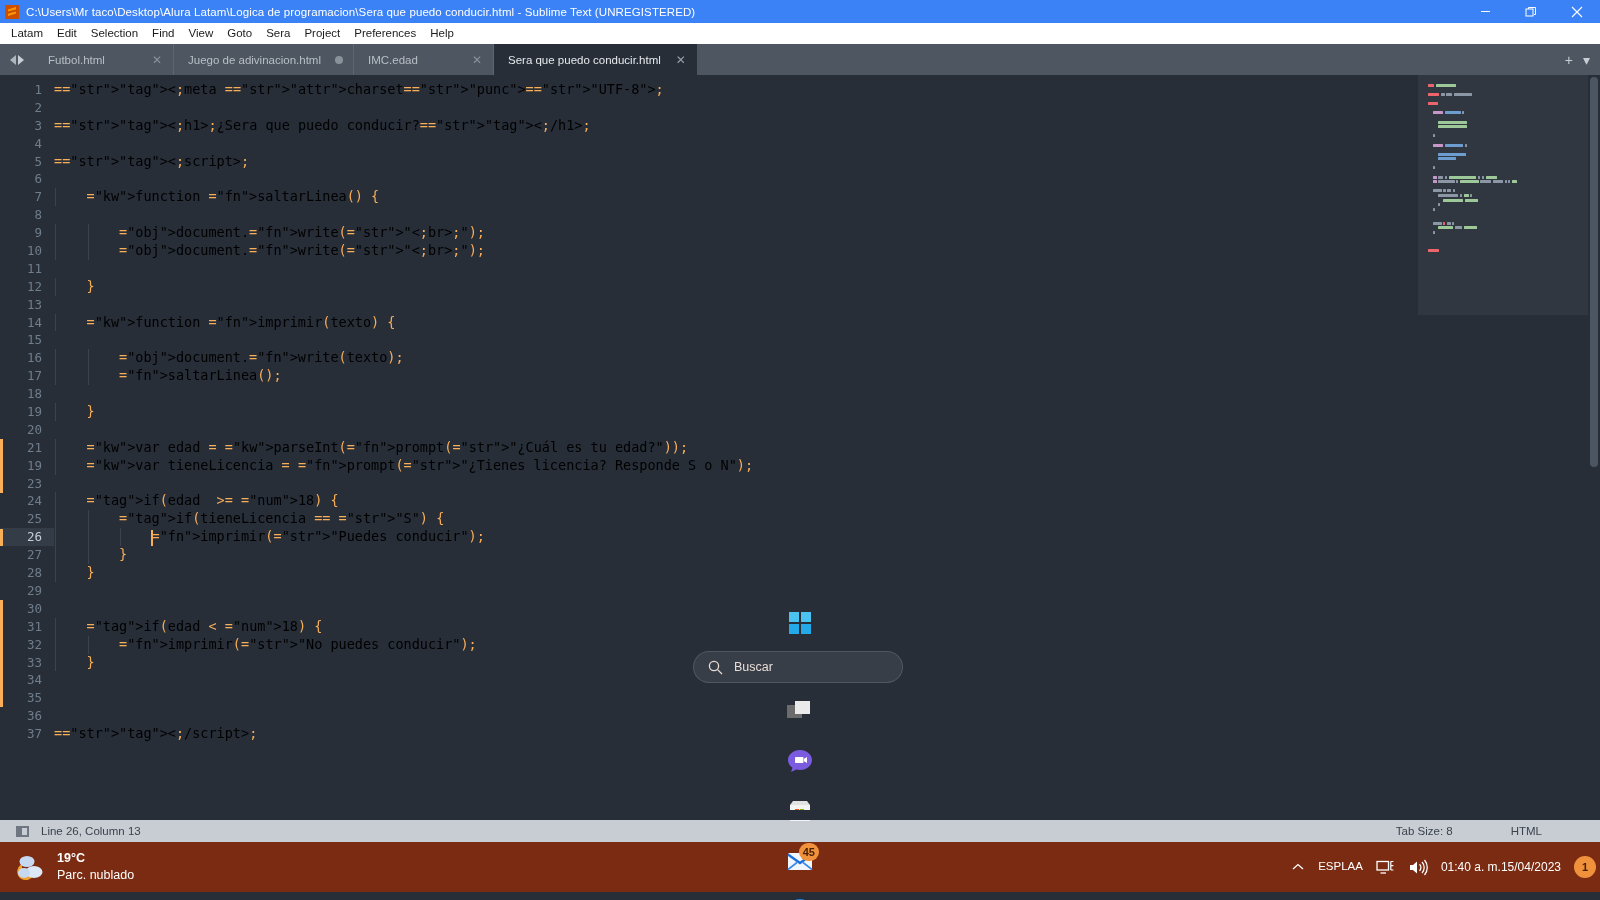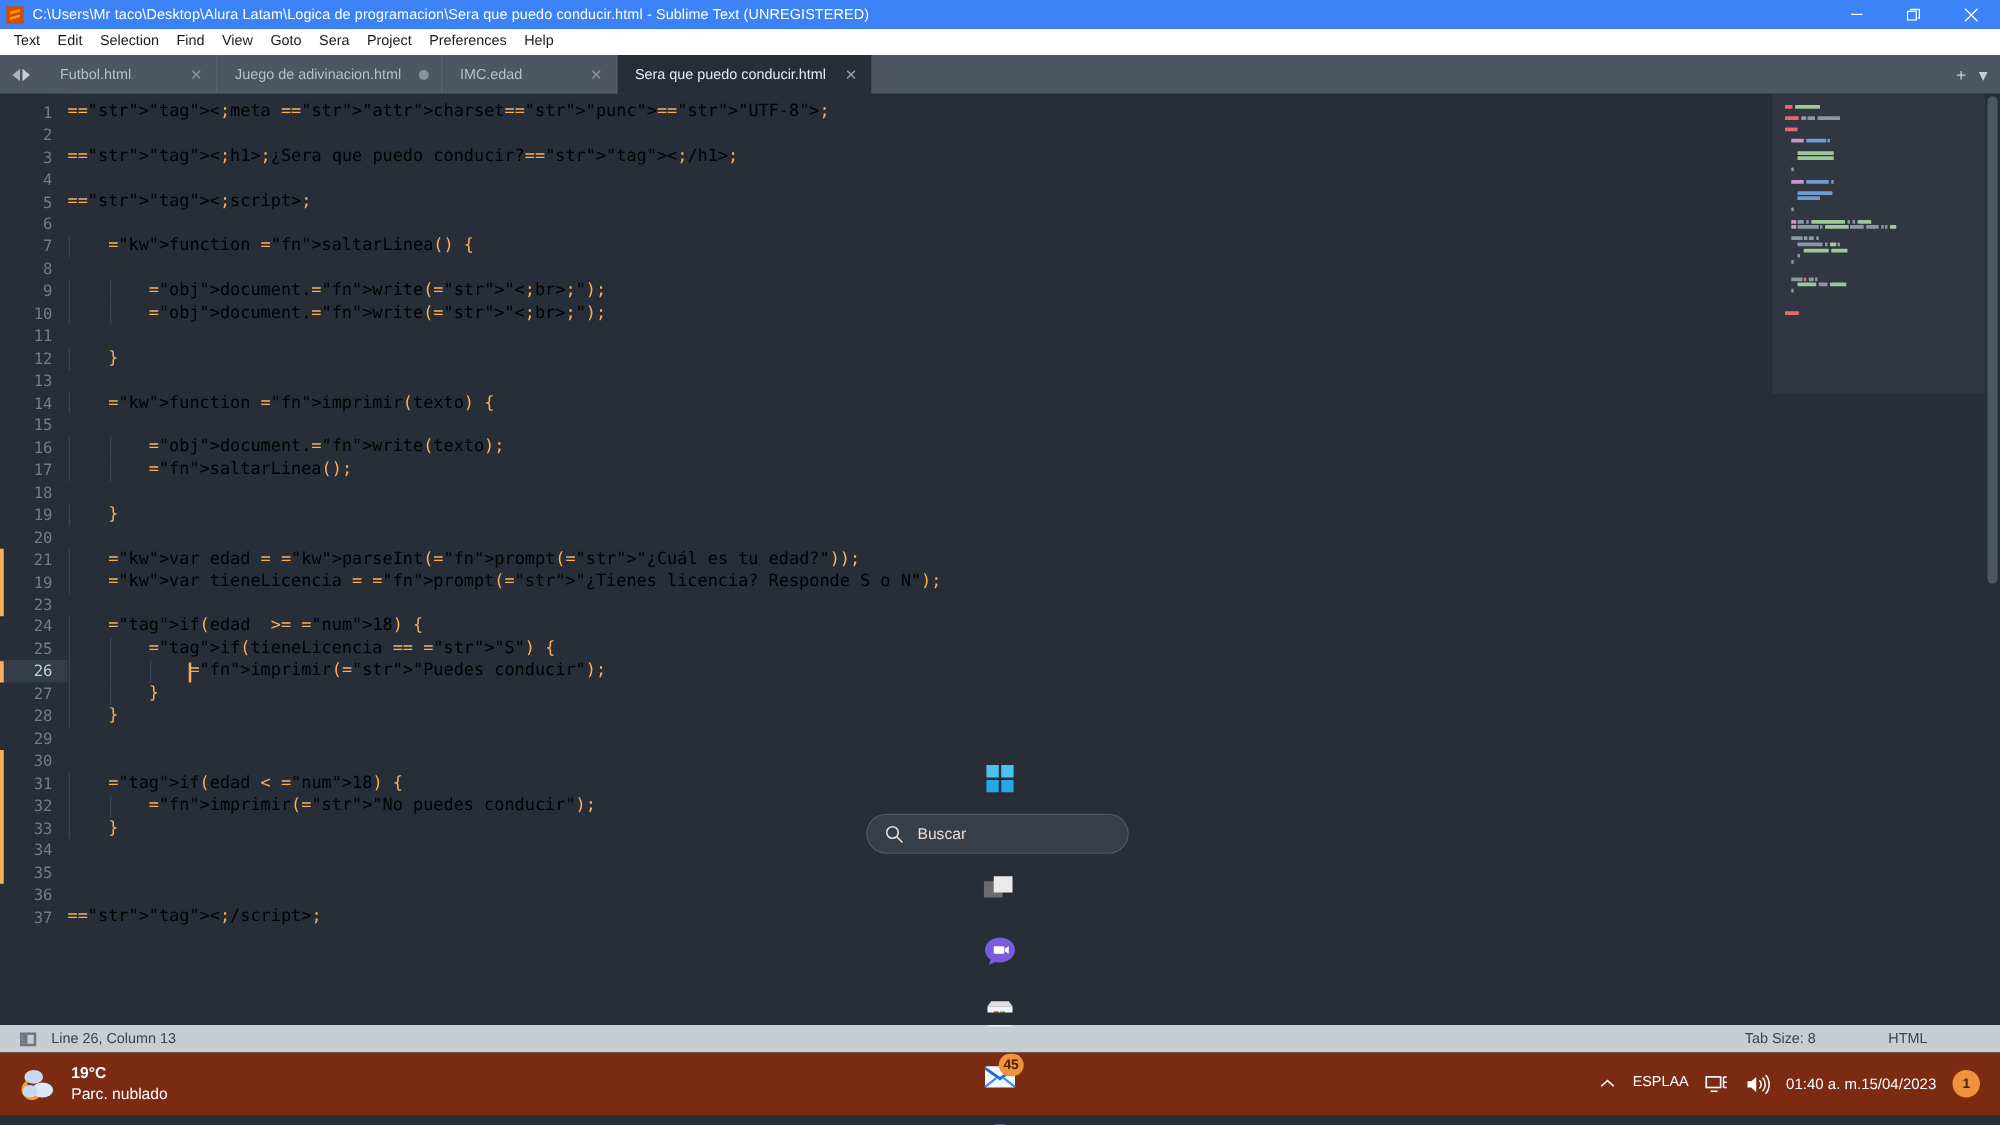--- a/index.html
+++ b/index.html
@@ -206,21 +206,21 @@
   .badge {
     position: absolute; top: 4px; right: 3px;
     min-width: 18px; height: 18px; border-radius: 9px;
     background: #f0913c; color: #4a2100;
     font-size: 11px; font-weight: bold;
     display: flex; align-items: center; justify-content: center;
     padding: 0 4px;
   }
   #tray {
     margin-left: auto; display: flex; align-items: center;
-    gap: 13px; padding-right: 16px; color: #fff;
+    gap: 13px; padding-right: 4px; color: #fff;
   }
   .tray-item { display: flex; align-items: center; cursor: default; }
   #tray-lang { font-size: 11.5px; line-height: 1.35; text-align: center; }
   #tray-clock { font-size: 12px; line-height: 1.35; text-align: right; }
   #tray-bell {
     width: 22px; height: 22px; border-radius: 50%;
     background: #f0913c; color: #4a2100;
     font-size: 11px; font-weight: bold;
     display: flex; align-items: center; justify-content: center;
   }
@@ -249,21 +249,21 @@
     </div>
     <div class="win-btn" id="btn-close">
       <svg width="12" height="12" viewBox="0 0 12 12">
           <path d="M1 1l10 10M11 1L1 11" stroke="#fff" stroke-width="1.1"></path>
         </svg>
     </div>
   </div>
 </div>
 
 <div id="menubar">
-  <div class="menu-item">Text</div>
+  <div class="menu-item">Latam</div>
   <div class="menu-item">Edit</div>
   <div class="menu-item">Selection</div>
   <div class="menu-item">Find</div>
   <div class="menu-item">View</div>
   <div class="menu-item">Goto</div>
   <div class="menu-item">Sera</div>
   <div class="menu-item">Project</div>
   <div class="menu-item">Preferences</div>
   <div class="menu-item">Help</div>
 </div>

